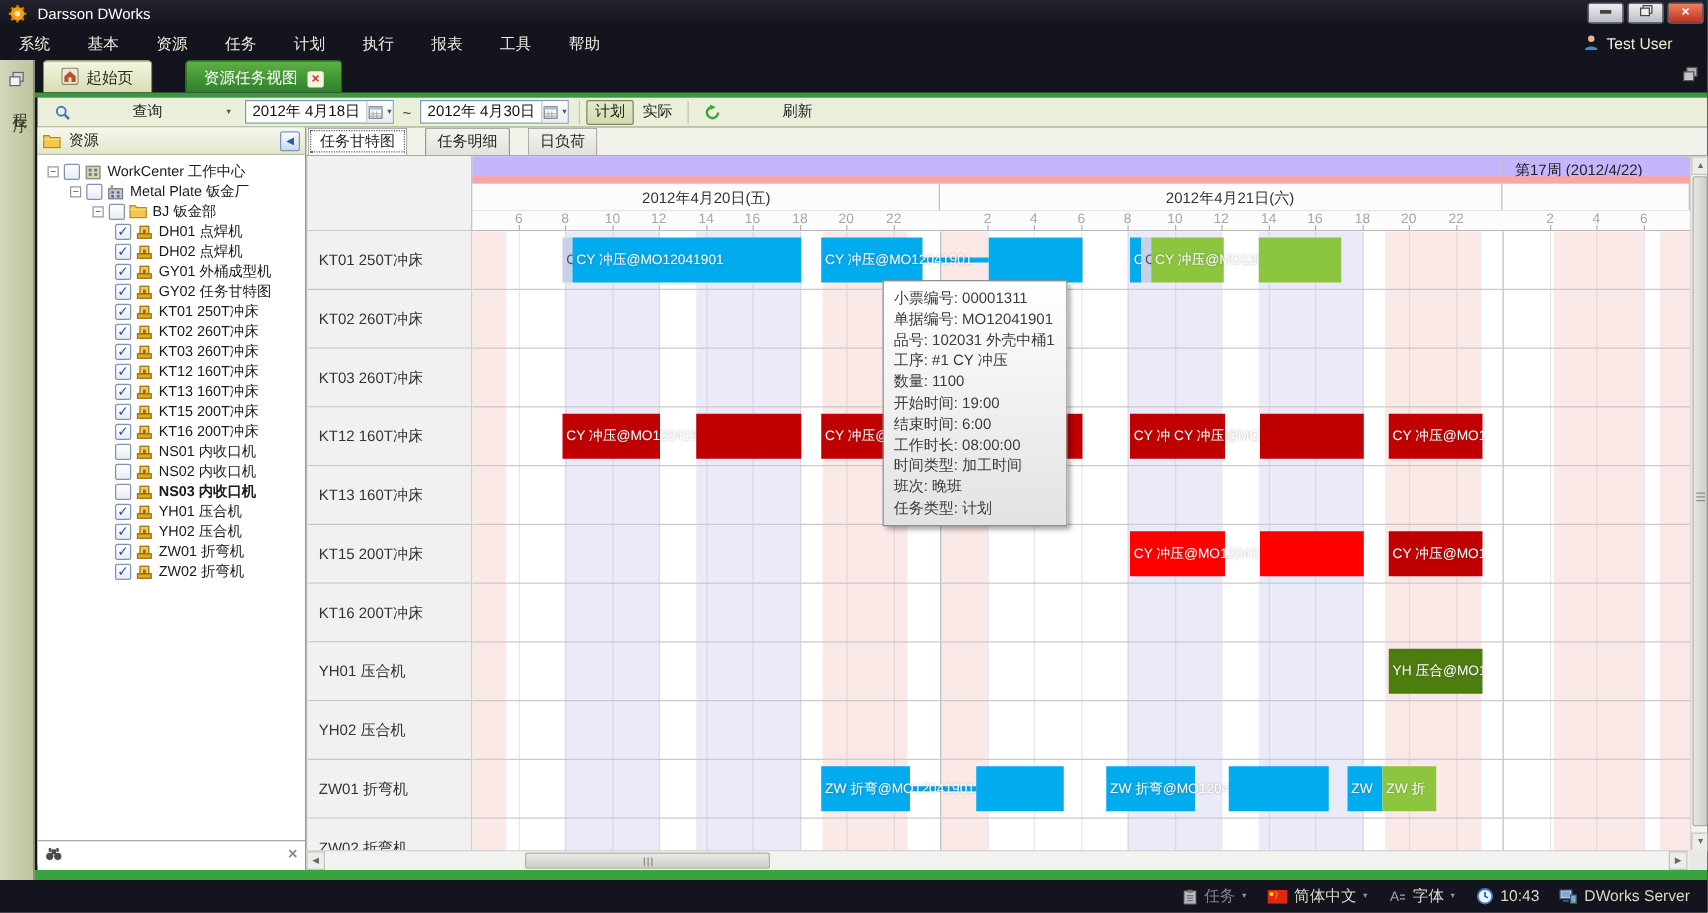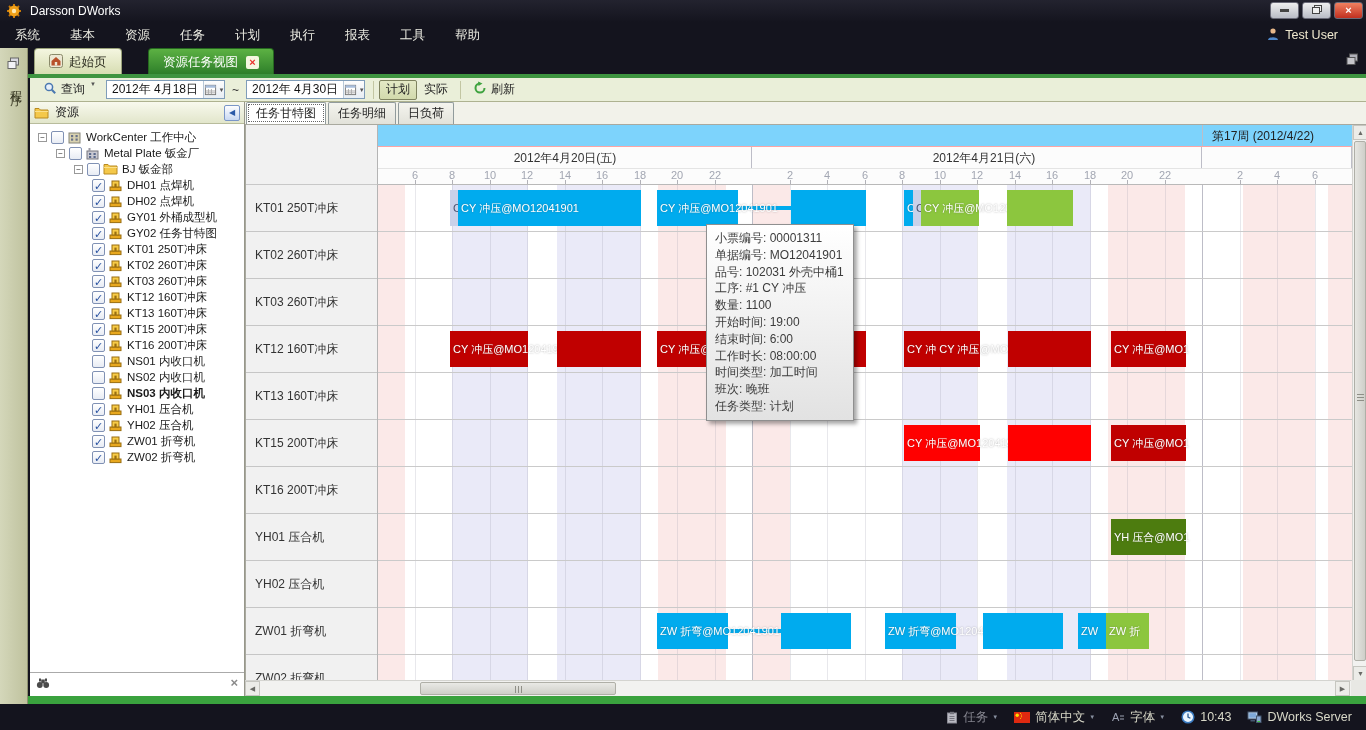--- a/index.html
+++ b/index.html
@@ -25,21 +25,21 @@
   .dtab{position:absolute;top:0;height:26px;border-radius:4px 4px 0 0;font-size:12.5px;line-height:26px;padding:0 14px;cursor:pointer;}
   .dtab.home{left:4px;background:linear-gradient(#F4F6E0,#D7DDB2);color:#2b2b1e;border:1px solid #9aa27a;border-bottom:none;}
   .dtab.home .ic{vertical-align:-2px;margin-right:6px;}
   .dtab.active{left:118px;background:linear-gradient(#5CB143,#2E7F2A);color:#FFF;border:1px solid #25691f;border-bottom:none;}
   .tab-close{display:inline-block;margin-left:8px;color:#E8302A;background:#F4F6E0;border-radius:2px;width:13px;height:13px;line-height:12px;text-align:center;font-weight:bold;font-size:11px;cursor:pointer;}
   .winlist{position:absolute;right:6px;top:4px;opacity:.8;cursor:pointer;}
   .green-line{position:absolute;left:28px;top:74px;width:1338px;height:4px;background:#3E9440;}
   
   .toolbar{position:absolute;left:30px;top:78px;width:1336px;height:24px;background:#EAEFD9;border-bottom:1px solid #AEB290;
            display:flex;align-items:center;padding-left:6px;font-size:12px;color:#222;}
-  .tbtn{display:flex;height:20px;padding:0 6px;border:1px solid transparent;border-radius:2px;cursor:pointer;white-space:nowrap;}
+  .tbtn{display:flex;align-items:center;height:20px;padding:0 6px;border:1px solid transparent;border-radius:2px;cursor:pointer;white-space:nowrap;gap:45px;}
   .tbtn .ic{margin-right:4px;}
   .tbtn.toggled{border:1px solid #7F835F;background:linear-gradient(#E4E9C6,#D2DAAC);}
   .tb-arrow{font-size:6px;color:#555;margin-left:5px;}
   .tb-sep{width:1px;height:18px;background:#C2C6A2;margin:0 5px;}
   .datefield{display:flex;align-items:center;height:19px;background:#FFF;border:1px solid #7F9DB9;margin:0 3px;cursor:text;}
   .datefield .dtext{padding:0 5px;font-size:12px;color:#111;white-space:nowrap;}
   .calbtn{width:21px;height:17px;border-left:1px solid #B8C8D8;display:flex;align-items:center;justify-content:center;cursor:pointer;background:linear-gradient(#FDFDFD,#E8EEF4);}
   .calbtn .tb-arrow{margin-left:2px;}
   .tilde{margin:0 4px;color:#333;}
   
@@ -57,26 +57,26 @@
   .titem{position:absolute;left:0;width:100%;height:16px;display:flex;align-items:center;font-size:11.5px;color:#1A1A1A;white-space:nowrap;cursor:pointer;}
   .exp{width:9px;height:9px;border:1px solid #999;background:#FFF;font-size:8px;line-height:7px;text-align:center;color:#333;margin-right:4px;flex:none;}
   .cb{width:13px;height:13px;border:1px solid #8091B4;background:linear-gradient(#FFF,#E8ECF4);border-radius:2px;margin-right:3px;flex:none;
       font-size:11px;line-height:12px;text-align:center;color:#2A52A0;font-weight:bold;}
   .ticn{width:15px;height:13px;margin-right:4px;flex:none;}
   .panel-bottom{position:absolute;left:0;top:570px;width:100%;height:20px;border-top:1px solid #AAA;background:#FFF;display:flex;align-items:center;padding:0 6px;}
   .panel-bottom .x{margin-left:auto;color:#8A8A8A;font-weight:bold;font-size:13px;cursor:pointer;}
   
   .main-bg{position:absolute;left:245px;top:102px;width:1121px;height:594px;background:#F2F2EA;}
   .view-tabs{position:absolute;left:246px;top:102px;height:22px;display:flex;font-size:12px;}
-  .vtab{height:22px;line-height:20px;padding:0 9px;border:1px solid #919B9C;border-bottom:none;background:linear-gradient(#F4F4EE,#E2E2DA);color:#222;margin-right:2px;border-radius:2px 2px 0 0;cursor:pointer;}
+  .vtab{height:22px;line-height:20px;padding:0 9px;border:1px solid #919B9C;border-bottom:none;background:linear-gradient(#F4F4EE,#E2E2DA);color:#222;margin-right:14px;border-radius:2px 2px 0 0;cursor:pointer;}
   .vtab.active{background:#FFF;outline:1px dotted #666;outline-offset:-3px;}
   
   .chart{position:absolute;left:245px;top:124px;width:1121px;height:556px;background:#FFF;border:1px solid #A9A99F;border-right:none;border-bottom:none;}
   .corner{position:absolute;left:0;top:0;width:132px;height:60px;background:#F1F1F1;border-right:1px solid #B4B4B4;border-bottom:1px solid #C8C8C8;}
-  .week-row{position:absolute;left:132px;top:0;width:974px;height:22px;background:#7dd3fc;border-bottom:1px solid #fca5a5;overflow:hidden;}
+  .week-row{position:absolute;left:132px;top:0;width:974px;height:22px;background:#c4b5fd;border-bottom:6px solid #fca5a5;overflow:hidden;}
   .week-band-label{position:absolute;top:0;line-height:22px;font-size:12px;color:#222;padding-left:6px;white-space:nowrap;}
   .day-row{position:absolute;left:132px;top:22px;width:974px;height:22px;background:#FCFCFC;border-bottom:1px solid #E4E4E4;overflow:hidden;}
   .day-cell{position:absolute;top:0;height:22px;line-height:22px;text-align:center;font-size:12px;color:#333;white-space:nowrap;overflow:hidden;}
   .hour-row{position:absolute;left:132px;top:44px;width:974px;height:16px;background:#FCFCFC;border-bottom:1px solid #B9B9B9;overflow:hidden;}
   .htxt{position:absolute;top:0;width:30px;text-align:center;font-size:11px;color:#A2A6B2;line-height:13px;}
   .htick{position:absolute;bottom:0;width:1px;height:4px;background:#B2B2B8;}
   .row-head{position:absolute;left:0;top:60px;width:132px;height:496px;overflow:hidden;background:#F1F1F1;border-right:1px solid #B4B4B4;}
   .rcell{position:absolute;left:0;width:132px;height:47px;border-bottom:1px solid #C6C6C6;font-size:12px;color:#333;display:flex;align-items:center;padding-left:9px;background:#F1F1F1;}
   .plot{position:absolute;left:132px;top:60px;width:974px;height:496px;overflow:hidden;background:#FFF;}
   .band{position:absolute;top:0;height:496px;}

